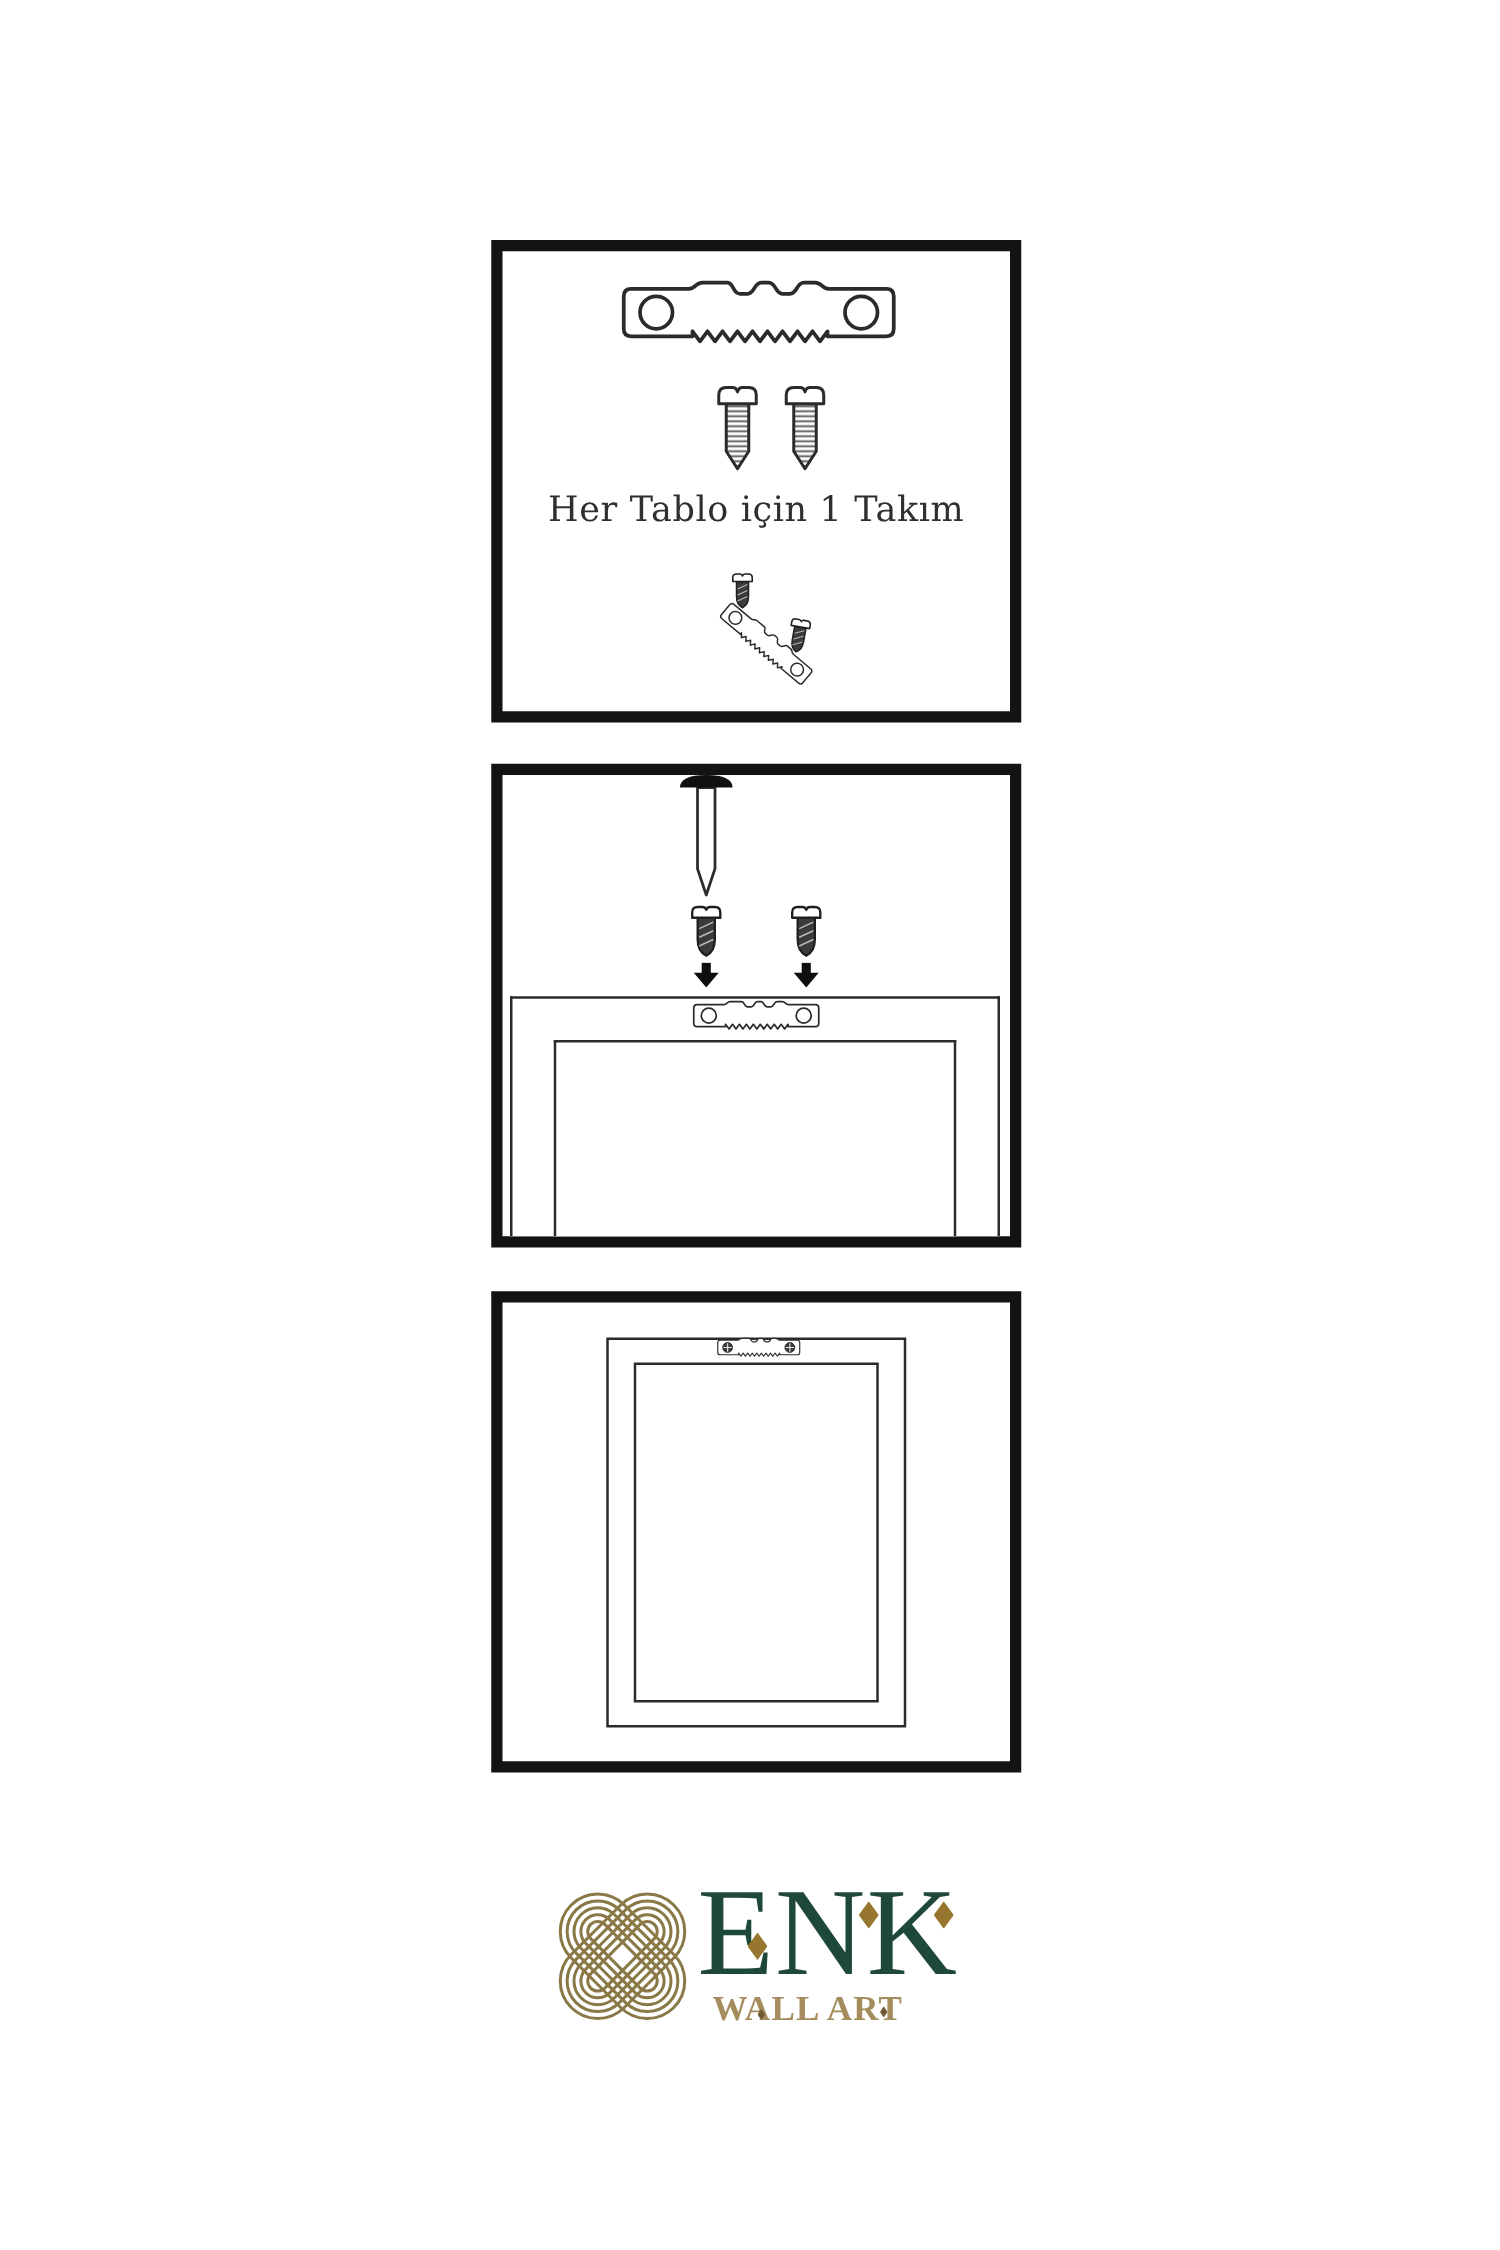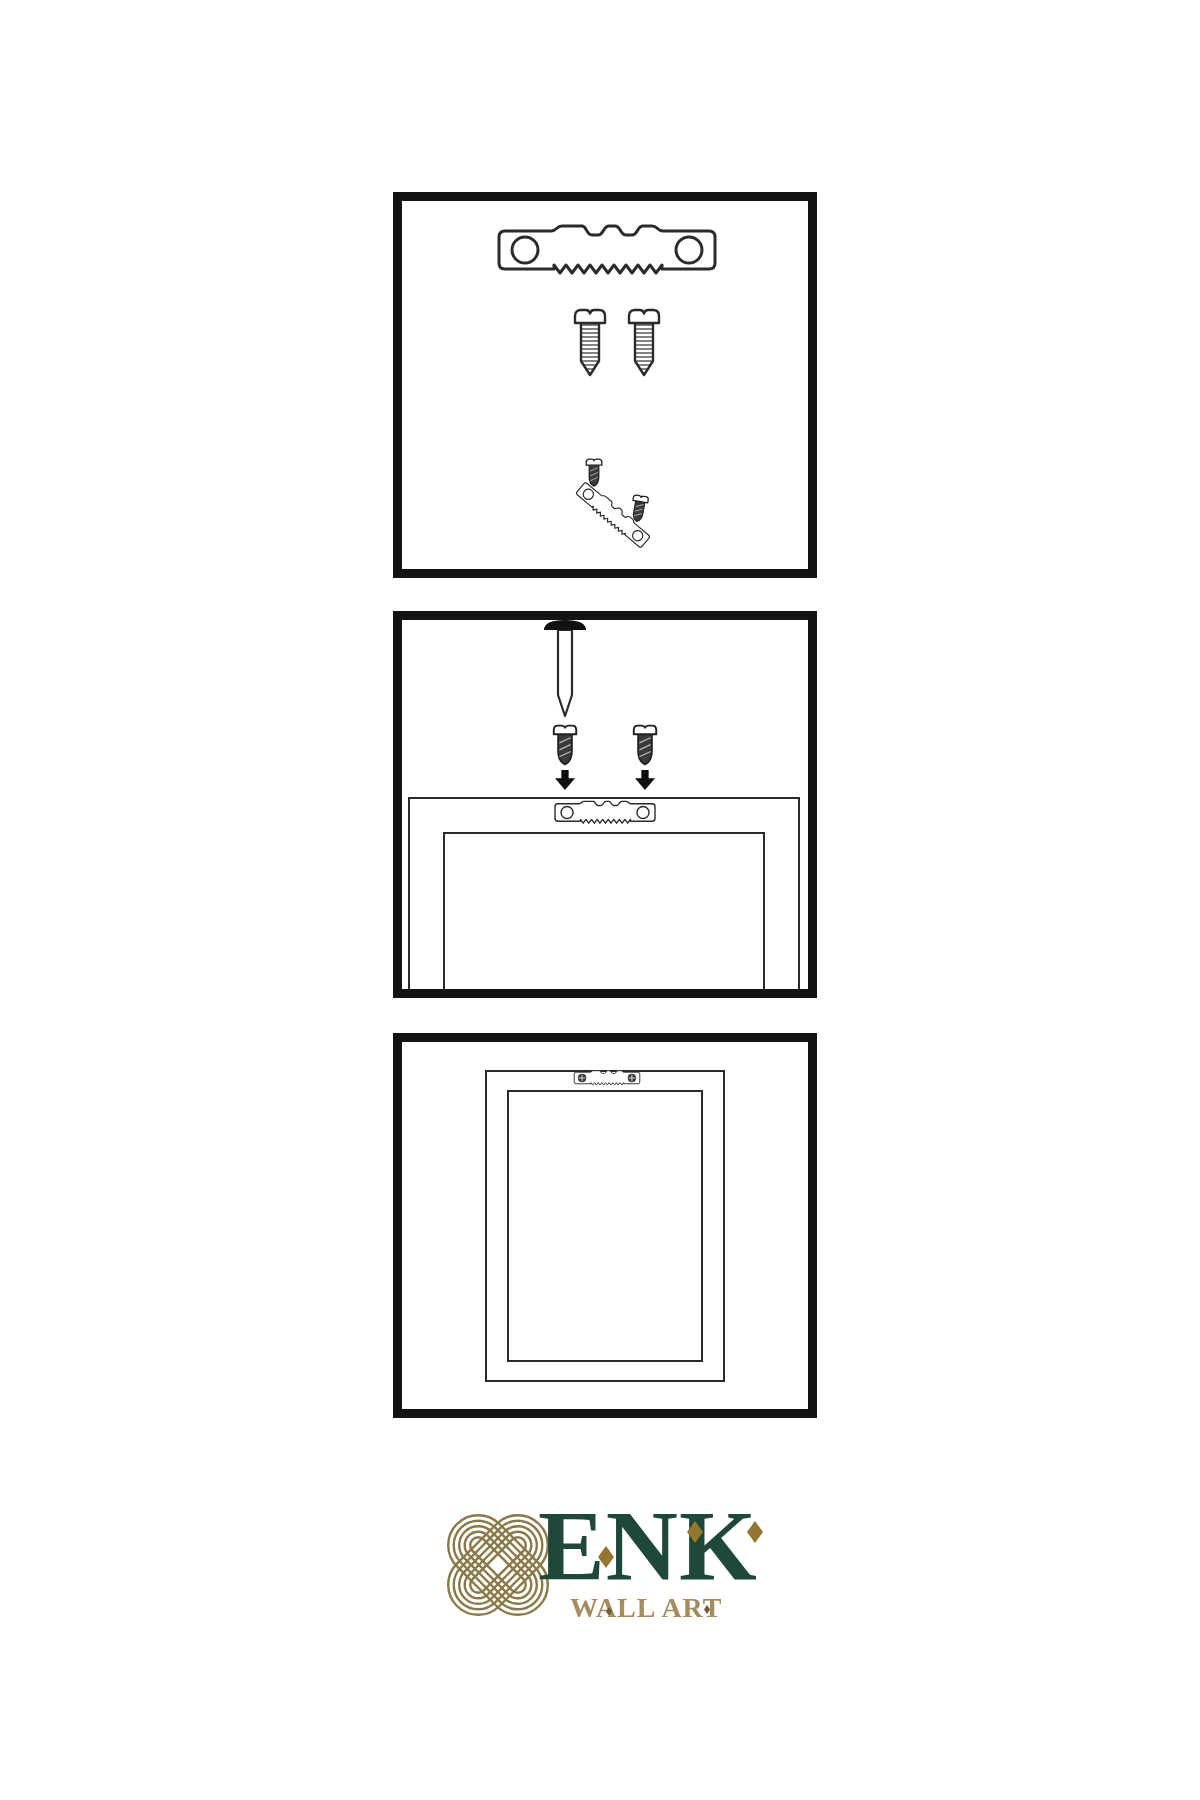--- a/index.html
+++ b/index.html
@@ -20,22 +20,22 @@
     position:absolute; left:0; right:0; top:190px;
     text-align:center; font-family:"DejaVu Serif", serif;
     font-size:28px; font-weight:400; letter-spacing:0.5px; color:#2f2f2f;
     white-space:nowrap;
   }
   .frame-rect { position:absolute; border:2px solid #2b2b2b; background:#ffffff; box-sizing:border-box; }
   .no-bottom { border-bottom:none; }
   .rot { transform-origin:center center; }
   
   .brand-text {
-    position:absolute; left:538px; top:1496px;
-    font-family:"Liberation Serif", serif; font-weight:700;
+    position:absolute; left:558px; top:1496px;
+    font-family:"Liberation Serif", serif; font-weight:400;
     font-size:100px; line-height:1; letter-spacing:1px; color:#1e4838;
     white-space:nowrap;
   }
   .tagline-text {
     position:absolute; left:570px; top:1594px;
     font-family:"Liberation Serif", serif; font-weight:700;
     font-size:28px; line-height:1; letter-spacing:1px; color:#a58c5c;
     white-space:nowrap;
     text-align:right;
   }
@@ -122,20 +122,21 @@
         <use href="#sym-hanger"></use>
       </svg>
 
     <svg class="abs" style="left:171px; top:106px;" width="34" height="72">
         <use href="#sym-screw-light"></use>
       </svg>
     <svg class="abs" style="left:225px; top:106px;" width="34" height="72">
         <use href="#sym-screw-light"></use>
       </svg>
 
+    <div class="caption">Her Tablo için 1 Takım</div>
 
     <div class="abs" style="left:173px; top:253px; width:90px; height:100px;">
       <svg class="abs" style="left:10px; top:3px;" width="18" height="32">
           <use href="#sym-screw-dark"></use>
         </svg>
       <svg class="abs rot" style="left:-6px; top:50px; transform:rotate(40deg);" width="88" height="22">
           <use href="#sym-hanger"></use>
         </svg>
       <svg class="abs rot" style="left:55px; top:40px; transform:rotate(10deg);" width="18" height="30">
           <use href="#sym-screw-dark"></use>

